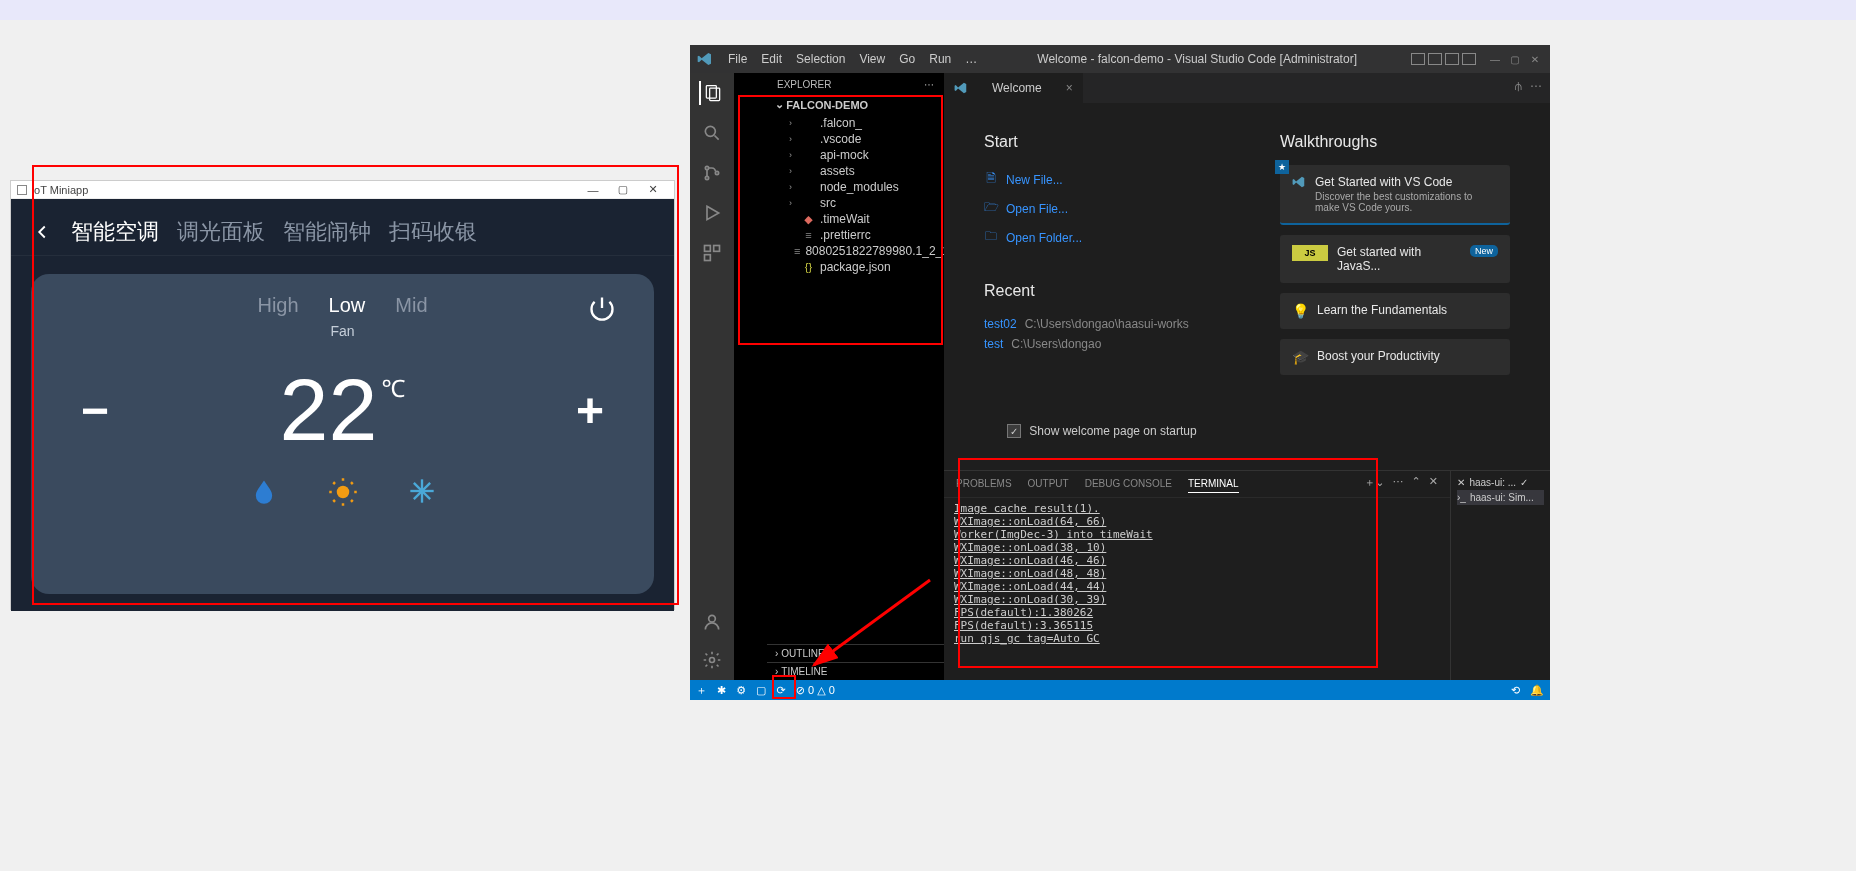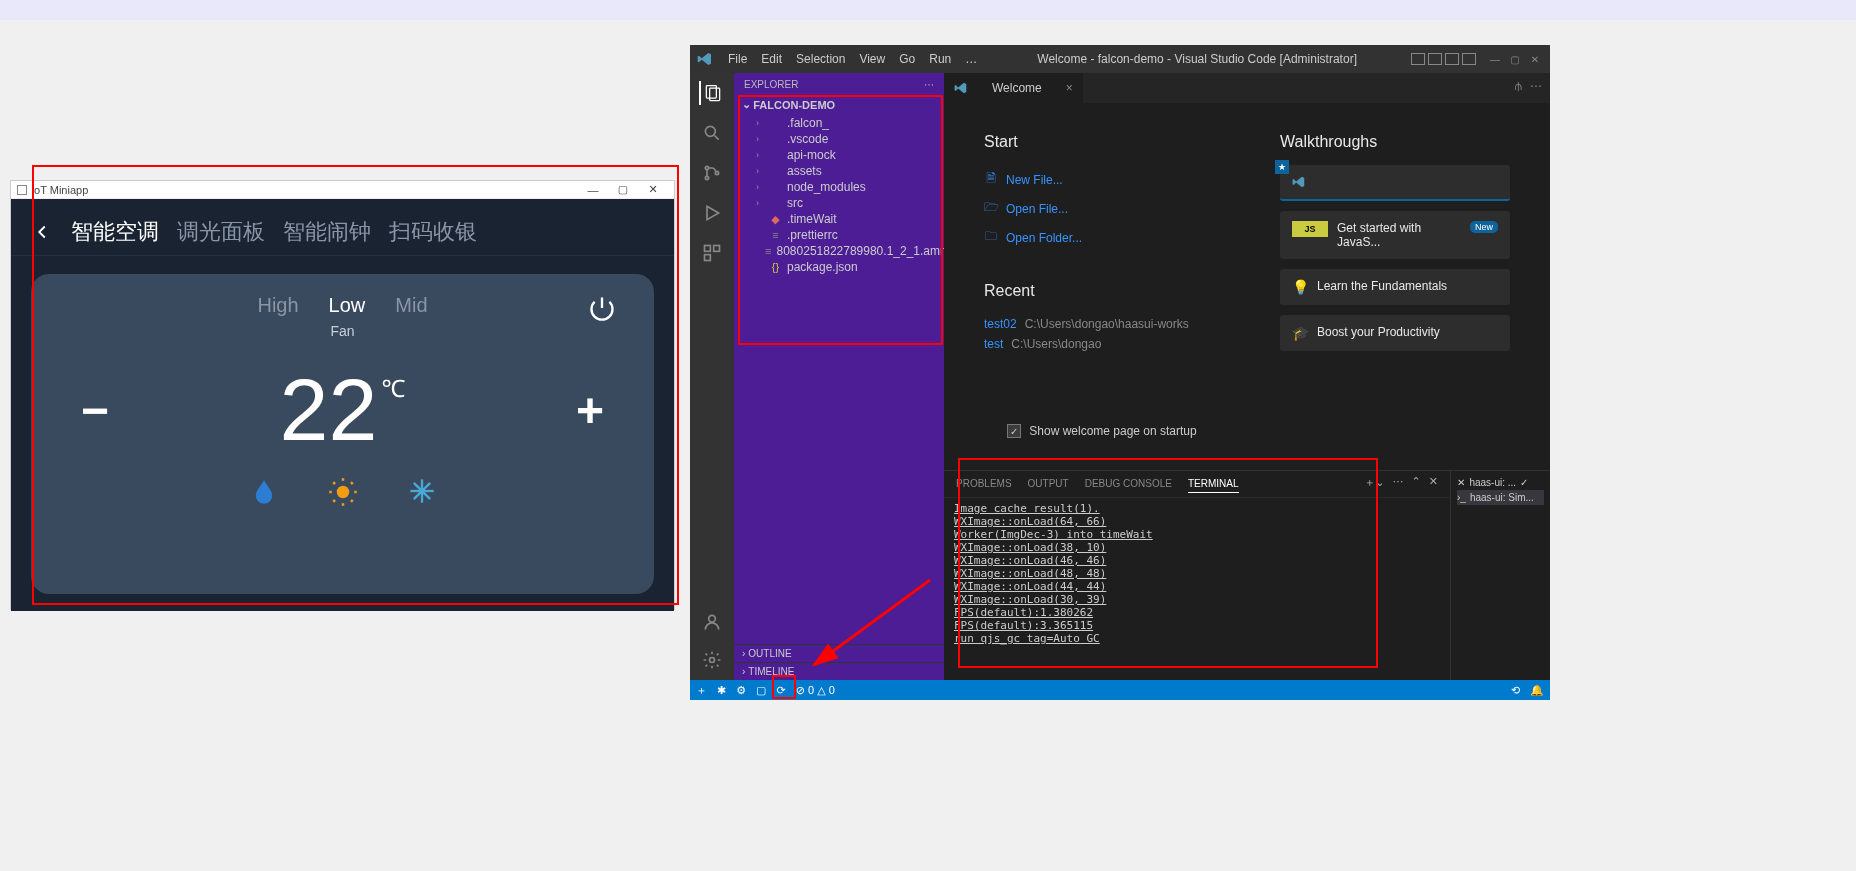--- a/index.html
+++ b/index.html
@@ -50,21 +50,21 @@
 .vsc-winctrl .iconbox { width: 18px; height: 18px; display: flex; align-items: center; justify-content: center; font-size: 10px; color: #888; }
 .vsc-layouticons { display: flex; gap: 3px; margin-right: 10px; }
 .vsc-layouticons .box { width: 14px; height: 12px; border: 1px solid #888; }
 
 .vsc-body { flex: 1; display: flex; overflow: hidden; }
 .vsc-activity { width: 44px; background: #333333; display: flex; flex-direction: column; align-items: center; padding-top: 8px; gap: 16px; }
 .vsc-activity .aicon { width: 24px; height: 24px; color: #888; display: flex; align-items: center; justify-content: center; font-size: 18px; }
 .vsc-activity .aicon.active { color: #fff; border-left: 2px solid #fff; margin-left: -2px; padding-left: 2px; }
 .vsc-activity .bottom { margin-top: auto; margin-bottom: 8px; display: flex; flex-direction: column; gap: 14px; }
 
-.vsc-sidebar { width: 210px; background: #4c1d95; display: flex; flex-direction: column; }
+.vsc-sidebar { width: 210px; background: #000000; display: flex; flex-direction: column; padding-left: 33px; }
 .vsc-side-title { padding: 6px 10px; font-size: 10px; color: #bbb; text-transform: uppercase; display: flex; justify-content: space-between; }
 .vsc-folder-label { padding: 2px 8px; font-size: 11px; font-weight: 700; color: #ccc; display: flex; align-items: center; gap: 2px; }
 .vsc-tree { padding: 2px 0 2px 14px; font-size: 12px; }
 .vsc-tree-item { padding: 1px 0 1px 8px; display: flex; align-items: center; gap: 5px; color: #ccc; }
 .vsc-tree-item .chev { width: 8px; color: #999; font-size: 9px; }
 .vsc-tree-item .ficon { width: 13px; text-align: center; font-size: 11px; }
 .vsc-outline { margin-top: auto; }
 .vsc-outline-hdr { padding: 3px 8px; font-size: 10px; color: #ccc; border-top: 1px solid #333; display: flex; align-items: center; gap: 3px; }
 
 .vsc-editor { flex: 1; background: #1e1e1e; display: flex; flex-direction: column; }
@@ -399,20 +399,24 @@
         <div class="vsc-wel-right">
           <div class="vsc-wel-h">Walkthroughs</div>
           <div id="walk-list">
               <div class="vsc-walk-card first">
                 <span class="star">★</span>
                 <span class="wicon">
                   <svg width="14" height="14" viewBox="0 0 24 24" fill="#519aba">
                     <path d="M17 3l4 2v14l-4 2-10-8L3 17l-2-1V8l2-1 4 4 10-8z"></path>
                   </svg>
                 </span>
+                <div class="wtext">
+                  <div class="wt">Get Started with VS Code</div>
+                  <div class="wd">Discover the best customizations to make VS Code yours.</div>
+                </div>
               </div>
               <div class="vsc-walk-card">
                 <span class="wicon" style="background:#cbcb41;color:#000;font-size:9px;font-weight:700;width:38px;height:16px;display:flex;align-items:center;justify-content:center;">JS</span>
                 <div class="wtext">
                   <div class="wt">Get started with JavaS...</div>
                 </div>
                 <span class="badge">New</span>
               </div>
               <div class="vsc-walk-card">
                 <span class="wicon" style="color:#519aba">💡</span>

